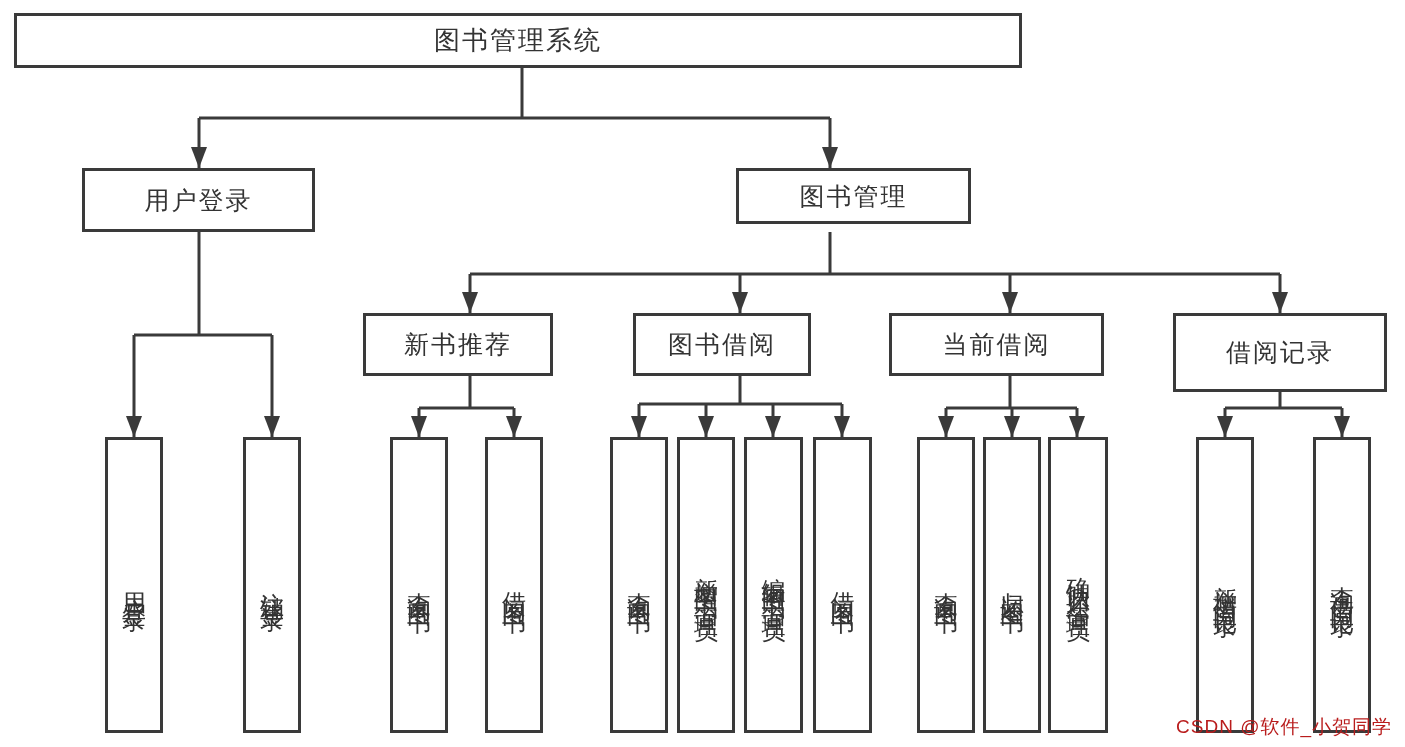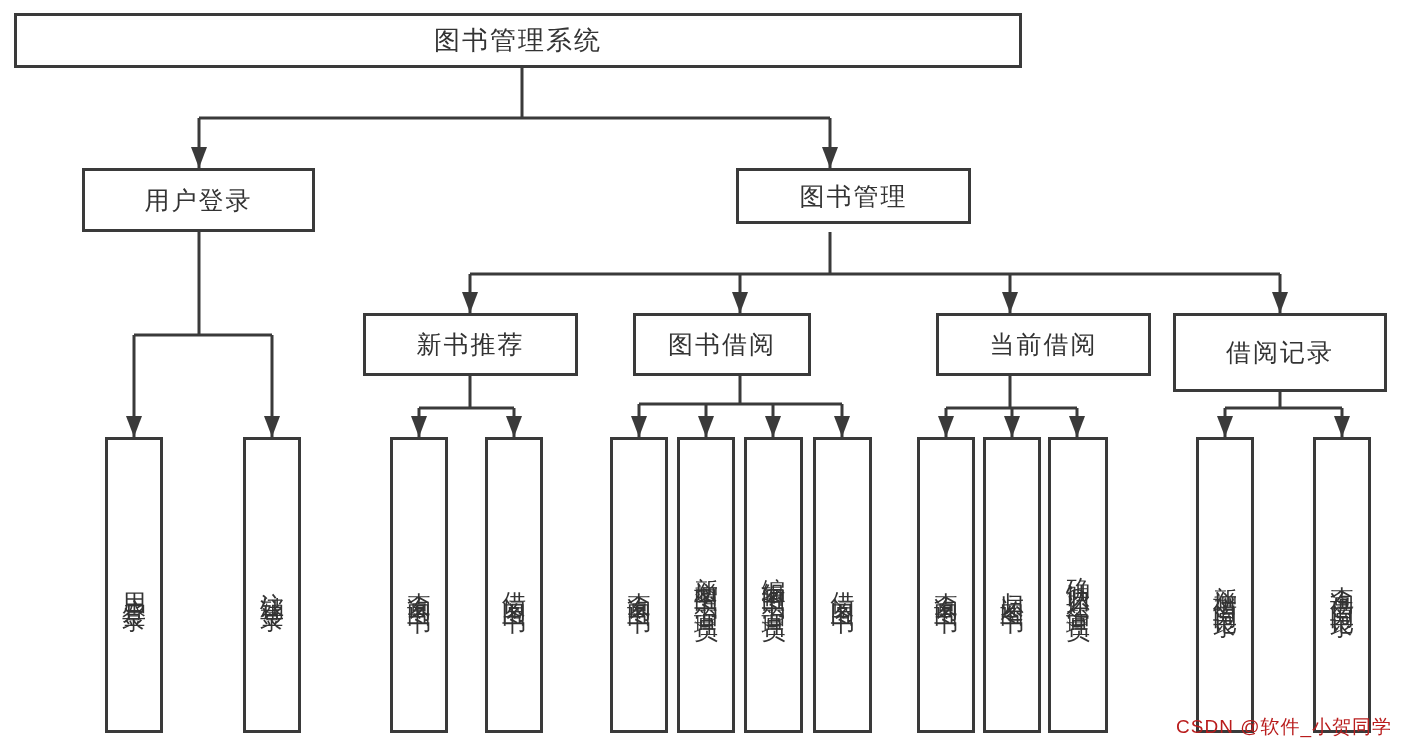--- a/index.html
+++ b/index.html
@@ -108,27 +108,27 @@
     <span>图书管理系统</span>
   </div>
 
   <div class="node h" style="left:82px; top:168px; width:233px; height:64px;">
     <span>用户登录</span>
   </div>
   <div class="node h" style="left:736px; top:168px; width:235px; height:56px;">
     <span>图书管理</span>
   </div>
 
-  <div class="node h" style="left:363px; top:313px; width:215px; height:63px;">
+  <div class="node h" style="left:363px; top:313px; width:190px; height:63px;">
     <span>新书推荐</span>
   </div>
   <div class="node h" style="left:633px; top:313px; width:178px; height:63px;">
     <span>图书借阅</span>
   </div>
-  <div class="node h" style="left:936px; top:313px; width:215px; height:63px;align-items:center;">
+  <div class="node h" style="left:889px; top:313px; width:215px; height:63px;align-items:center;">
     <span>当前借阅</span>
   </div>
   <div class="node h" style="left:1173px; top:313px; width:214px; height:79px;">
     <span>借阅记录</span>
   </div>
 
   <div class="node v" style="left:105px; top:437px; width:58px; height:296px;">
     <span>用户登录</span>
   </div>
   <div class="node v" style="left:243px; top:437px; width:58px; height:296px;">

